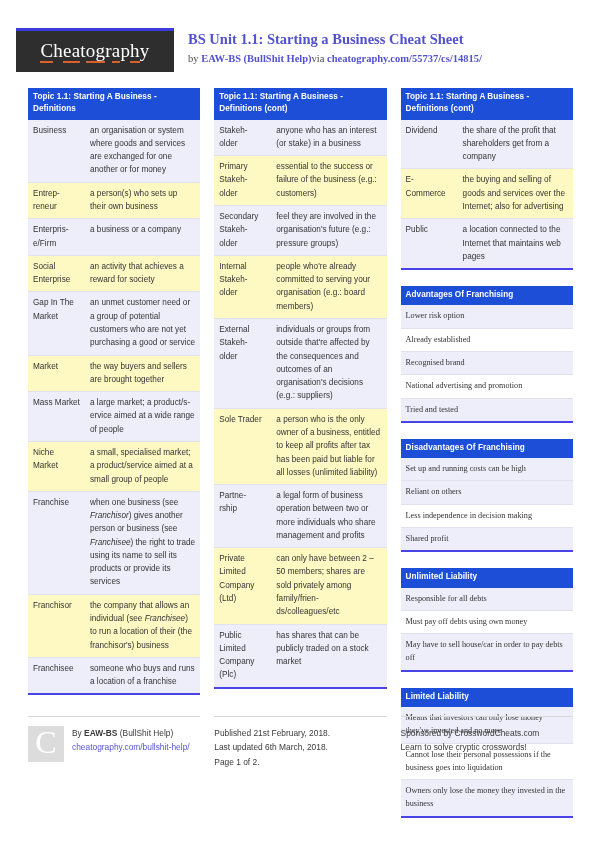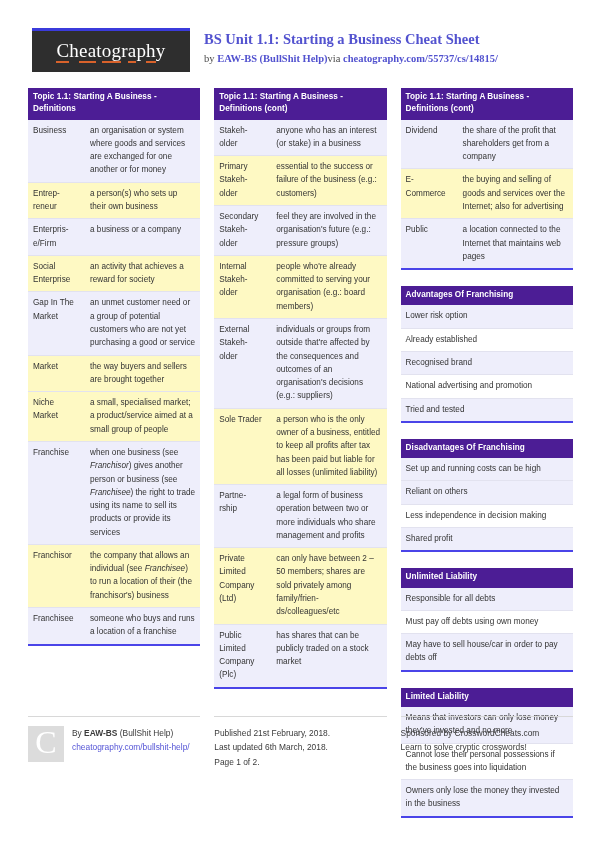--- a/index.html
+++ b/index.html
@@ -15,21 +15,21 @@
   }
   .page {
     position: relative;
     width: 600px; height: 849px;
     padding: 0;
   }
 
   
   .header {
     position: absolute;
-    left: 32px; top: 28px;
+    left: 16px; top: 28px;
     width: 545px; height: 44px;
     display: flex;
     align-items: stretch;
   }
   .logo-box {
     width: 158px;
     background: #2e2e2e;
     border-top: 3px solid #3b3bdb;
     display: flex;
     align-items: center;
@@ -75,21 +75,21 @@
     position: absolute;
     left: 28px; top: 88px;
     width: 545px;
     display: flex;
     gap: 14px;
   }
   .col { width: 172.3px; flex: 0 0 172.3px; }
 
   .block { margin-bottom: 16px; }
   .block-head {
-    background: #4c1d95;
+    background: #1d4ed8;
     color: #ffffff;
     font-size: 8.2px;
     font-weight: bold;
     line-height: 1.5;
     padding: 3px 5px 4px 5px;
     letter-spacing: .05px;
   }
   table.kv {
     width: 100%;
     border-collapse: collapse;
@@ -108,21 +108,21 @@
   table.kv tr:first-child td { border-top: none; }
   td.k { width: 57px; }
   td.v { }
   td.v i { font-style: italic; }
 
   table.list {
     width: 100%;
     border-collapse: collapse;
     border-bottom: 2px solid #4a44e8;
   }
-  table.list tr { background: #ffffff; }
+  table.list tr { background: #ffffff; font-family: Liberation Serif, serif; }
   table.list tr.alt { background: #eeeefb; }
   table.list td {
     font-size: 8.2px;
     line-height: 1.62;
     padding: 4px 5px 5px 5px;
     color: #333333;
     border-top: 1px solid #e2e2ef;
   }
   table.list tr:first-child td { border-top: none; }
 
@@ -195,20 +195,24 @@
                 <td class="v">an activity that achieves a reward for society</td>
               </tr>
               <tr class="alt">
                 <td class="k">Gap In The Market</td>
                 <td class="v">an unmet customer need or a group of potential customers who are not yet purchasing a good or service</td>
               </tr>
               <tr>
                 <td class="k">Market</td>
                 <td class="v">the way buyers and sellers are brought together</td>
               </tr>
+              <tr class="alt">
+                <td class="k">Mass Market</td>
+                <td class="v">a large market; a product/s-ervice aimed at a wide range of people</td>
+              </tr>
               <tr>
                 <td class="k">Niche Market</td>
                 <td class="v">a small, specialised market; a product/service aimed at a small group of people</td>
               </tr>
               <tr class="alt">
                 <td class="k">Franchise</td>
                 <td class="v">when one business (see <i>Franchisor</i>) gives another person or business (see <i>Franchisee</i>) the right to trade using its name to sell its products or provide its services</td>
               </tr>
               <tr>
                 <td class="k">Franchisor</td>

